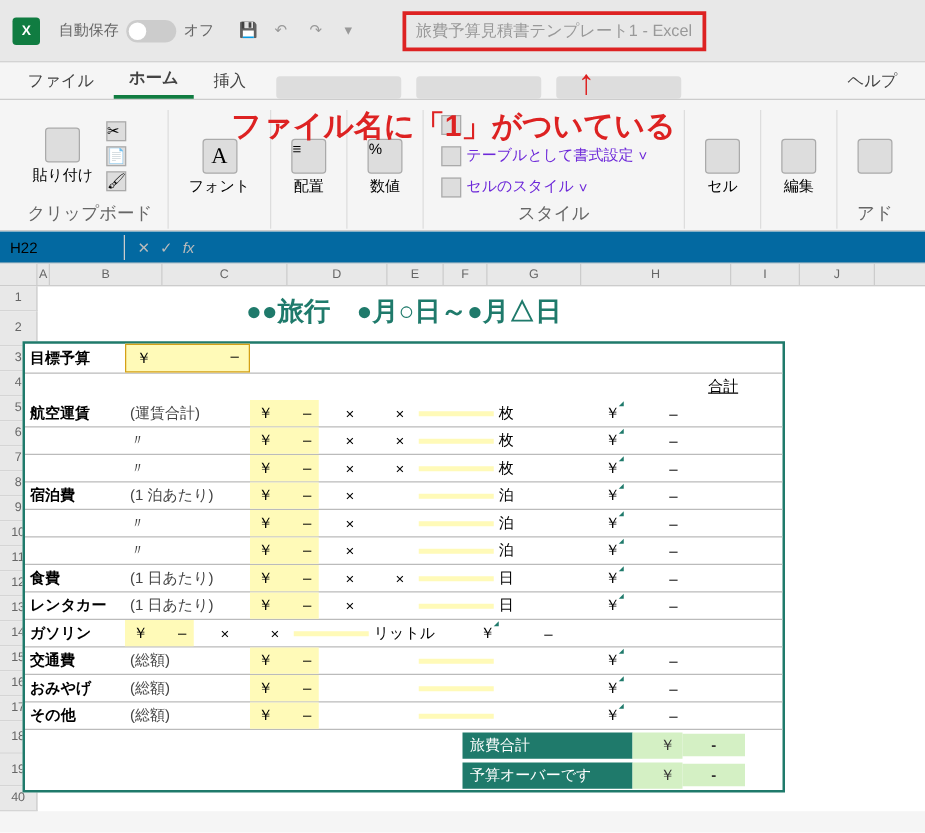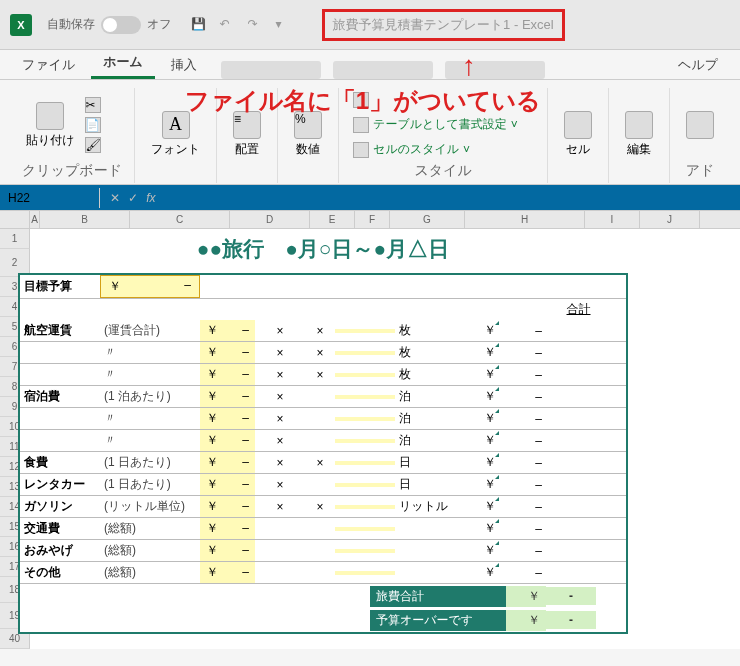--- a/index.html
+++ b/index.html
@@ -18,21 +18,21 @@
     .tab-blur { width: 100px; height: 18px; background: #ddd; border-radius: 3px; margin-left: 8px; }
     .tab-help { margin-left: auto; }
     .annotation { position: absolute; top: 85px; left: 185px; color: #d22; font-size: 24px; font-weight: bold; z-index: 10; }
     .arrow-up { position: absolute; top: 50px; left: 462px; color: #d22; font-size: 28px; font-weight: bold; z-index: 10; }
     .ribbon { height: 105px; background: #f5f5f5; display: flex; padding: 8px 10px 0; border-bottom: 1px solid #ccc; position: relative; }
     .rib-group { border-right: 1px solid #ddd; padding: 0 12px; display: flex; flex-direction: column; height: 95px; }
     .rib-row { display: flex; align-items: center; gap: 6px; flex: 1; }
     .rib-label { text-align: center; font-size: 14px; color: #666; padding-bottom: 3px; }
     .big-btn { display: flex; flex-direction: column; align-items: center; gap: 2px; padding: 4px; cursor: pointer; }
     .big-icon { width: 28px; height: 28px; background: #ddd; border: 1px solid #aaa; border-radius: 3px; }
-    .small-btn { display: flex; align-items: center; gap: 4px; cursor: pointer; padding: 2px; font-size: 12px; color: #15803d; }
+    .small-btn { display: flex; align-items: center; gap: 4px; cursor: pointer; padding: 2px; font-size: 12px; color: #6d28d9; }
     .small-icon { width: 16px; height: 16px; background: #ddd; border: 1px solid #aaa; }
     .formula-bar { height: 26px; background: #0369a1; display: flex; align-items: center; border-bottom: 1px solid #ccc; }
     .name-box { width: 100px; padding: 3px 8px; border-right: 1px solid #ccc; font-size: 12px; }
     .fx-btns { display: flex; gap: 8px; padding: 0 10px; color: #bbb; align-items: center; }
     .sheet { background: white; position: relative; }
     .col-headers { display: flex; height: 18px; background: #e8e8e8; border-bottom: 1px solid #ccc; }
     .row-header { width: 30px; background: #e8e8e8; border-right: 1px solid #ccc; text-align: center; font-size: 10px; color: #666; display: flex; align-items: center; justify-content: center; }
     .col-header { border-right: 1px solid #ccc; text-align: center; font-size: 10px; color: #666; display: flex; align-items: center; justify-content: center; }
     .sheet-body { display: flex; }
     .row-headers { display: flex; flex-direction: column; }
@@ -326,21 +326,20 @@
             <div class="cD yellow cellrel">￥　　–</div>
             <div class="cE">×</div>
             <div class="cF"></div>
             <div class="cG yellow"></div>
             <div class="cH">日</div>
             <div class="cI cellrel"><span class="tri"></span>￥</div>
             <div class="cJ">–</div>
           </div>
           <div class="tr">
             <div class="cB">ガソリン</div>
-            <div class="cC">(リットル単位)</div>
             <div class="cD yellow cellrel">￥　　–</div>
             <div class="cE">×</div>
             <div class="cF">×</div>
             <div class="cG yellow"></div>
             <div class="cH">リットル</div>
             <div class="cI cellrel"><span class="tri"></span>￥</div>
             <div class="cJ">–</div>
           </div>
           <div class="tr">
             <div class="cB">交通費</div>

